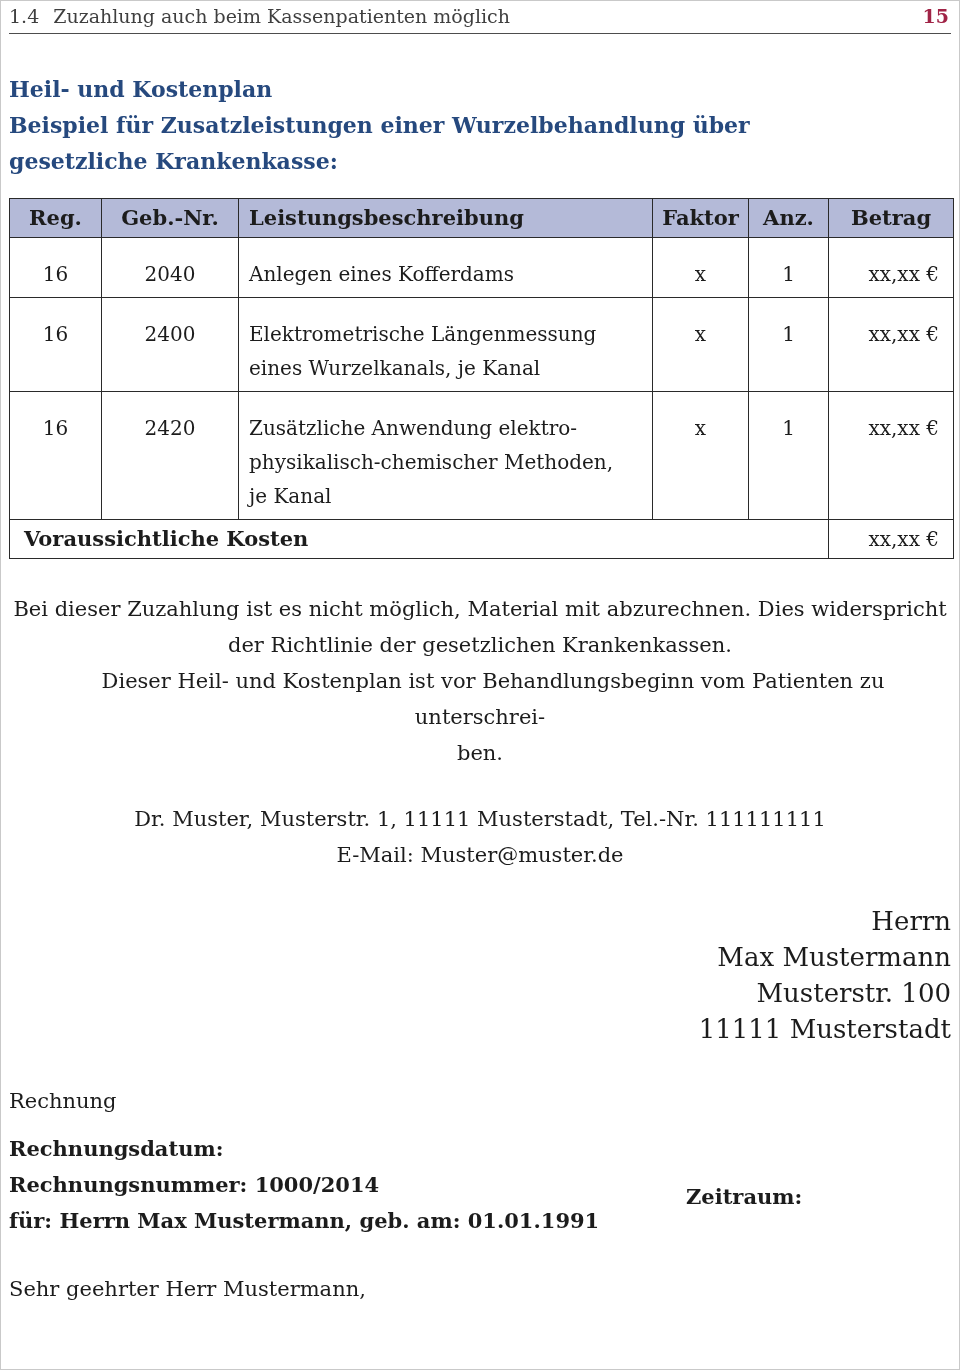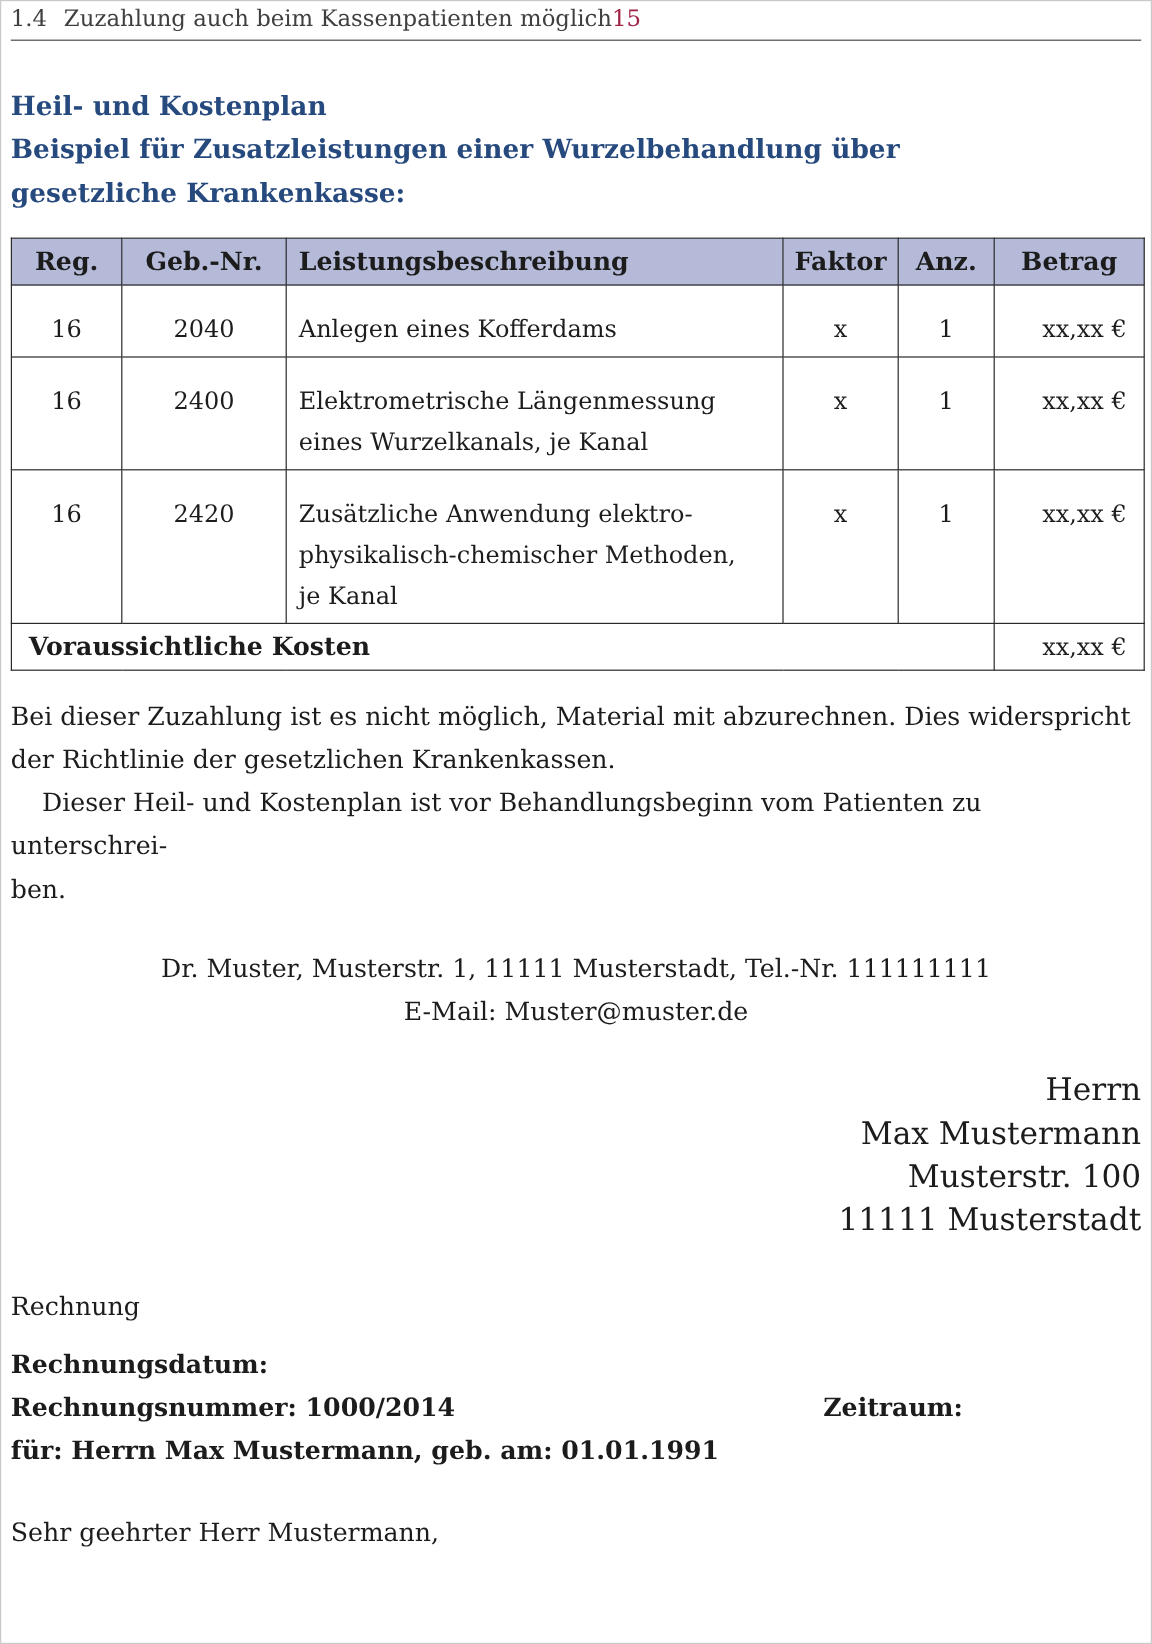--- a/index.html
+++ b/index.html
@@ -12,28 +12,28 @@
     border: 1px solid #c9c9c9;
     padding: 2px 8px 0 8px;
     overflow: hidden;
     font-family: "DejaVu Serif", "Liberation Serif", serif;
     color: #1c1c1c;
   }
 
   
   .running-header {
     display: flex;
-    justify-content: flex-start;
+    justify-content: space-between;
     align-items: baseline;
     font-size: 19px;
     line-height: 27px;
     color: #3f3f3f;
   }
   .rh-left { display: flex; gap: 14px; }
-  .rh-page { font-weight: normal; color: #a02346; padding-right: 2px; }
+  .rh-page { font-weight: bold; color: #a02346; padding-right: 2px; }
   .rule { border-top: 1.5px solid #4d4d4d; margin-top: 3px; }
 
   
   .doc-heading {
     margin-top: 37px;
     font-size: 22px;
     font-weight: bold;
     color: #26497e;
     line-height: 36px;
     white-space: pre-line;
@@ -66,37 +66,37 @@
   .c-desc { text-align: left; white-space: pre-line; }
   .c-betrag { text-align: right; padding-right: 14px !important; }
   .cost-table tfoot td {
     padding: 5px 10px;
     line-height: 28px;
   }
   .f-label { font-weight: bold; padding-left: 14px !important; font-size: 21px; }
   .f-value { font-size: 20px; }
 
   
-  .body-text { margin-top: 20px; font-size: 21px; line-height: 36px; }
+  .body-text { margin-top: 32px; font-size: 21px; line-height: 36px; text-align: center; }
   .body-text p { margin: 0; white-space: pre-line; }
   .indent { text-indent: 26px; }
   .wide { word-spacing: 0.42em; }
 
   
   .practice { margin-top: 30px; text-align: center; font-size: 21px; line-height: 36px; }
   .practice-name { font-weight: bold; }
 
   
   .recipient { margin-top: 30px; font-size: 26px; line-height: 36px; white-space: pre-line; text-align: right; }
 
   
   .invoice-title { margin-top: 36px; font-size: 21px; font-weight: normal; line-height: 36px; }
   .invoice-meta { margin-top: 12px; font-size: 21px; font-weight: bold; line-height: 36px; }
   .meta-line2 { position: relative; }
-  .zeitraum { position: absolute; left: 677px; top: 0; }
+  .zeitraum { position: absolute; left: 677px; top: 12px; }
 
   
   .letter { margin-top: 32px; font-size: 21px; line-height: 36px; }
 </style>
 </head>
 <body>
 
 <div class="page">
 
   <div class="running-header">

